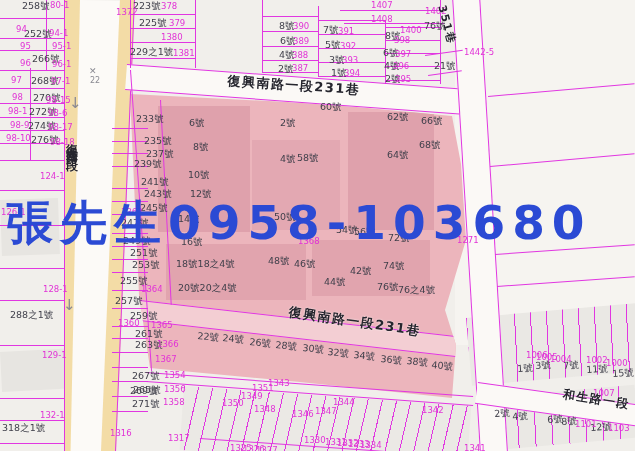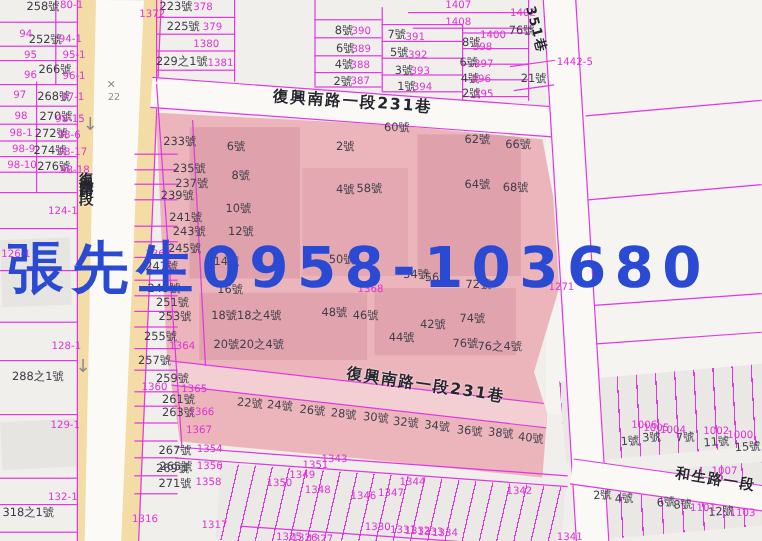--- a/index.html
+++ b/index.html
@@ -196,21 +196,21 @@
       <span class="lbl hn" style="left: 181px; top: 237px;">16號</span>
       <span class="lbl hn" style="left: 176px; top: 259px;">18號18之4號</span>
       <span class="lbl hn" style="left: 178px; top: 283px;">20號20之4號</span>
       <span class="lbl hn" style="left: 280px; top: 118px;">2號</span>
       <span class="lbl hn" style="left: 280px; top: 154px;">4號</span>
       <span class="lbl hn" style="left: 297px; top: 153px;">58號</span>
       <span class="lbl hn" style="left: 320px; top: 102px;">60號</span>
       <span class="lbl hn" style="left: 387px; top: 112px;">62號</span>
       <span class="lbl hn" style="left: 421px; top: 116px;">66號</span>
       <span class="lbl hn" style="left: 387px; top: 150px;">64號</span>
-      <span class="lbl hn" style="left: 419px; top: 152px;">68號</span>
+      <span class="lbl hn" style="left: 419px; top: 140px;">68號</span>
       <span class="lbl hn" style="left: 274px; top: 212px;">50號</span>
       <span class="lbl hn" style="left: 336px; top: 225px;">54號</span>
       <span class="lbl hn" style="left: 354px; top: 227px;">56號</span>
       <span class="lbl hn" style="left: 388px; top: 233px;">72號</span>
       <span class="lbl hn" style="left: 268px; top: 256px;">48號</span>
       <span class="lbl hn" style="left: 294px; top: 259px;">46號</span>
       <span class="lbl hn" style="left: 324px; top: 277px;">44號</span>
       <span class="lbl hn" style="left: 350px; top: 266px;">42號</span>
       <span class="lbl hn" style="left: 383px; top: 261px;">74號</span>
       <span class="lbl hn" style="left: 377px; top: 282px;">76號</span>

